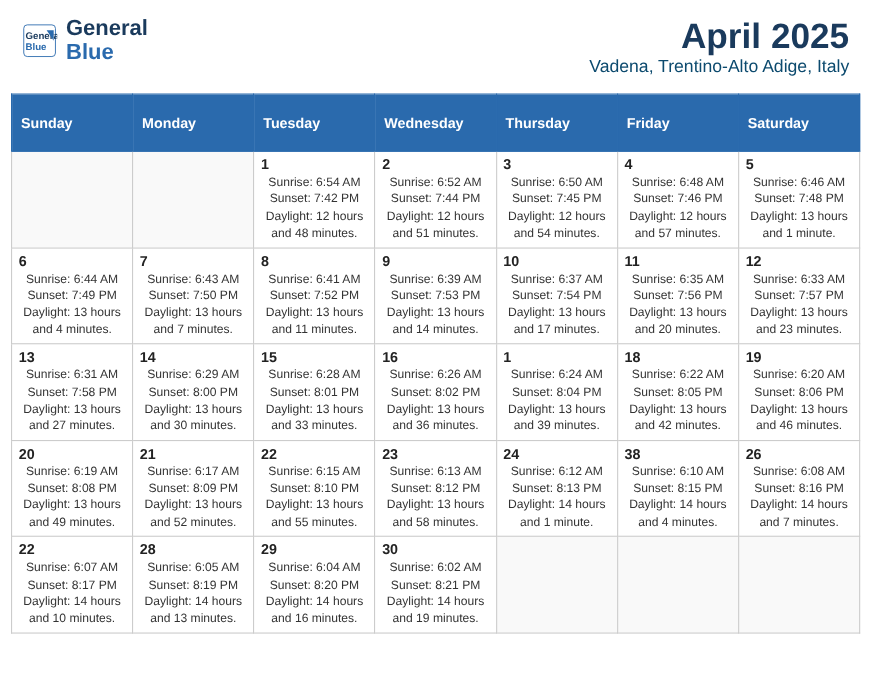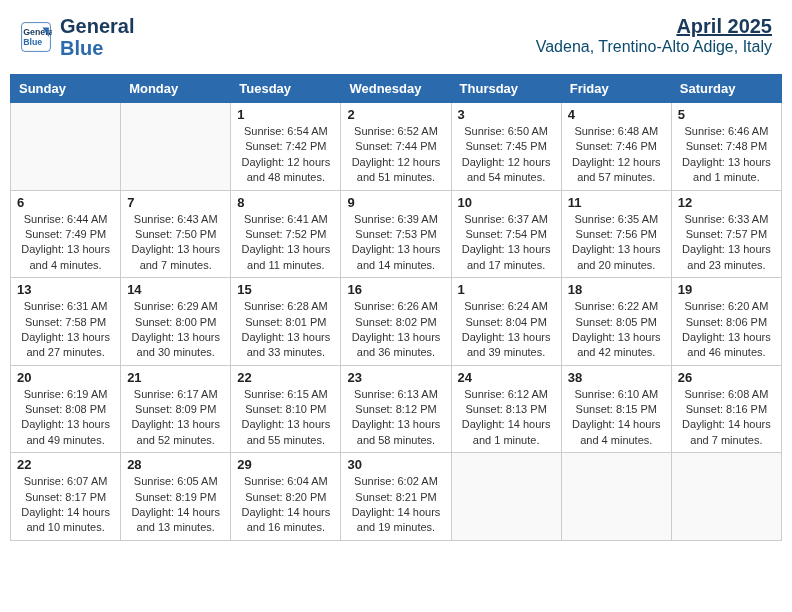--- a/index.html
+++ b/index.html
@@ -29,39 +29,38 @@
     }
     .logo-icon {
       width: 32px;
       height: 32px;
       margin-right: 4px;
     }
     .title-block {
       text-align: right;
     }
     .main-title {
-      font-size: 20px;
+      font-size: 32px;
       font-weight: bold;
       color: #1a3a5c;
-      text-decoration: underline;
     }
     .subtitle {
       font-size: 16px;
       color: #0c4a6e;
     }
     .calendar {
       width: 100%;
       border-collapse: collapse;
       border: 1px solid #ccc;
     }
     .calendar th {
       background-color: #2a6aad;
       color: white;
       text-align: left;
-      padding: 6px 8px;
+      padding: 18px 8px;
       font-size: 13px;
       border: 1px solid #2a6aad;
     }
     .calendar td {
       border: 1px solid #ccc;
       vertical-align: top;
       padding: 4px 6px;
       width: 110px;
       min-height: 80px;
       font-size: 11px;

